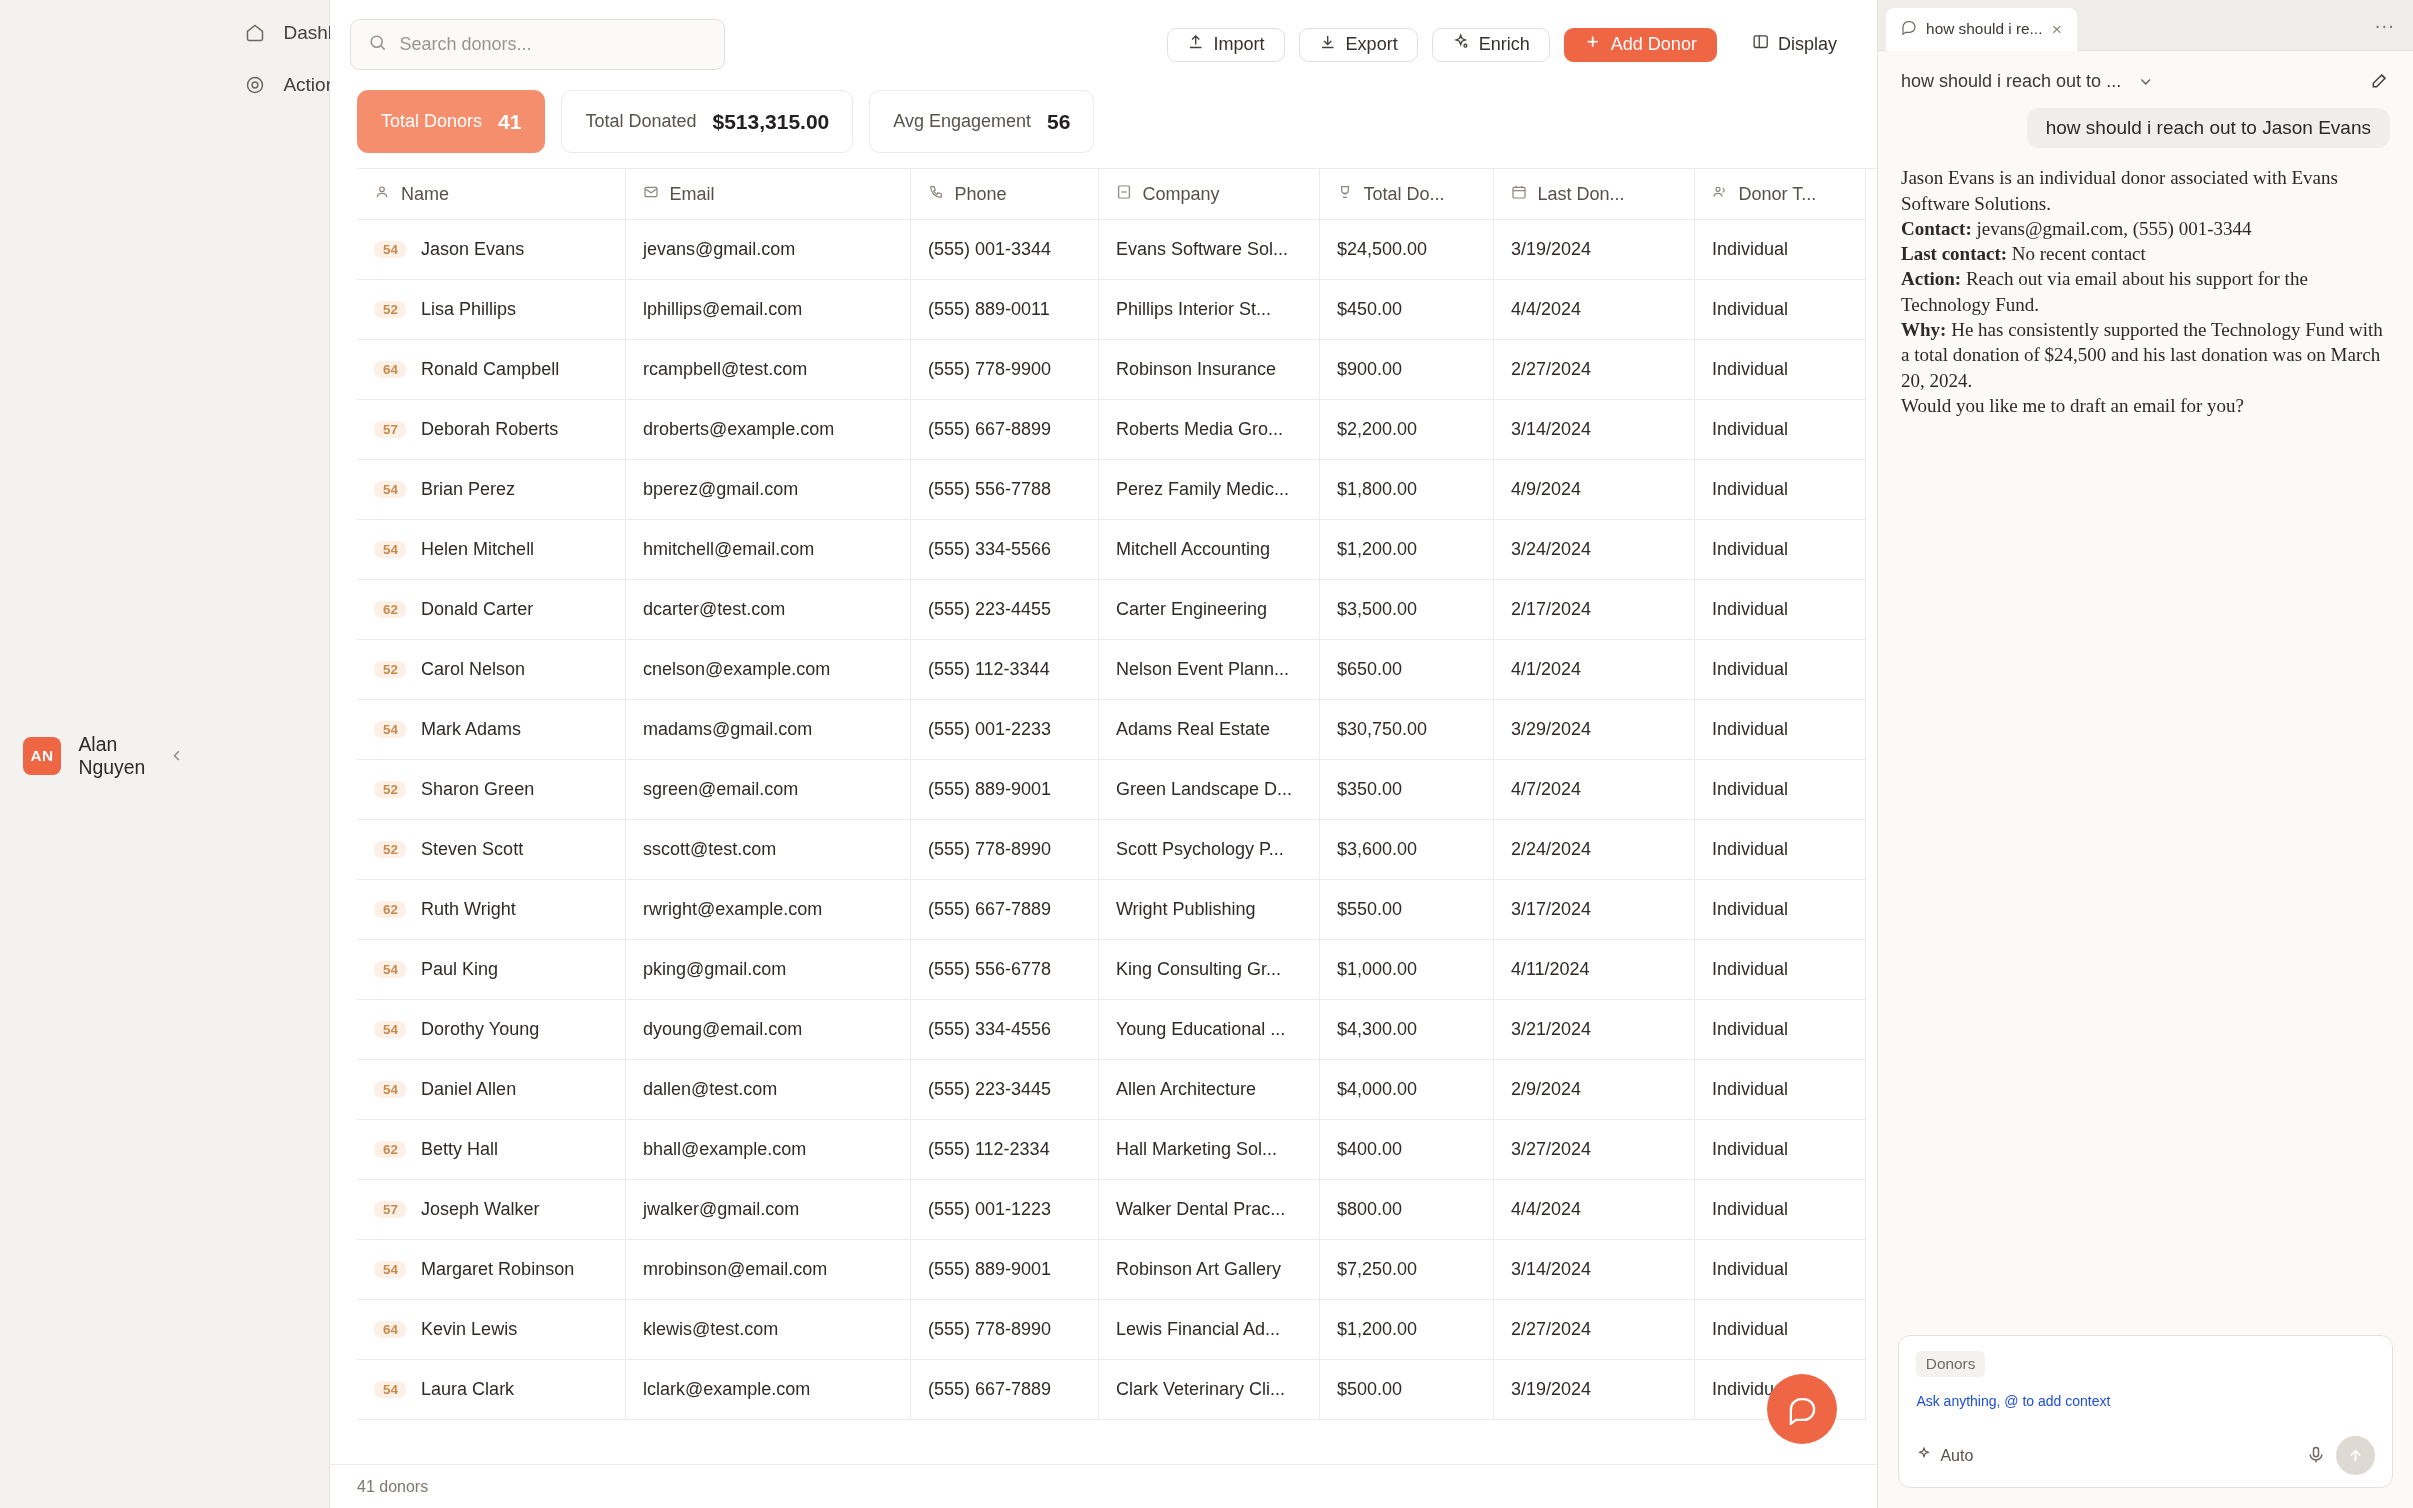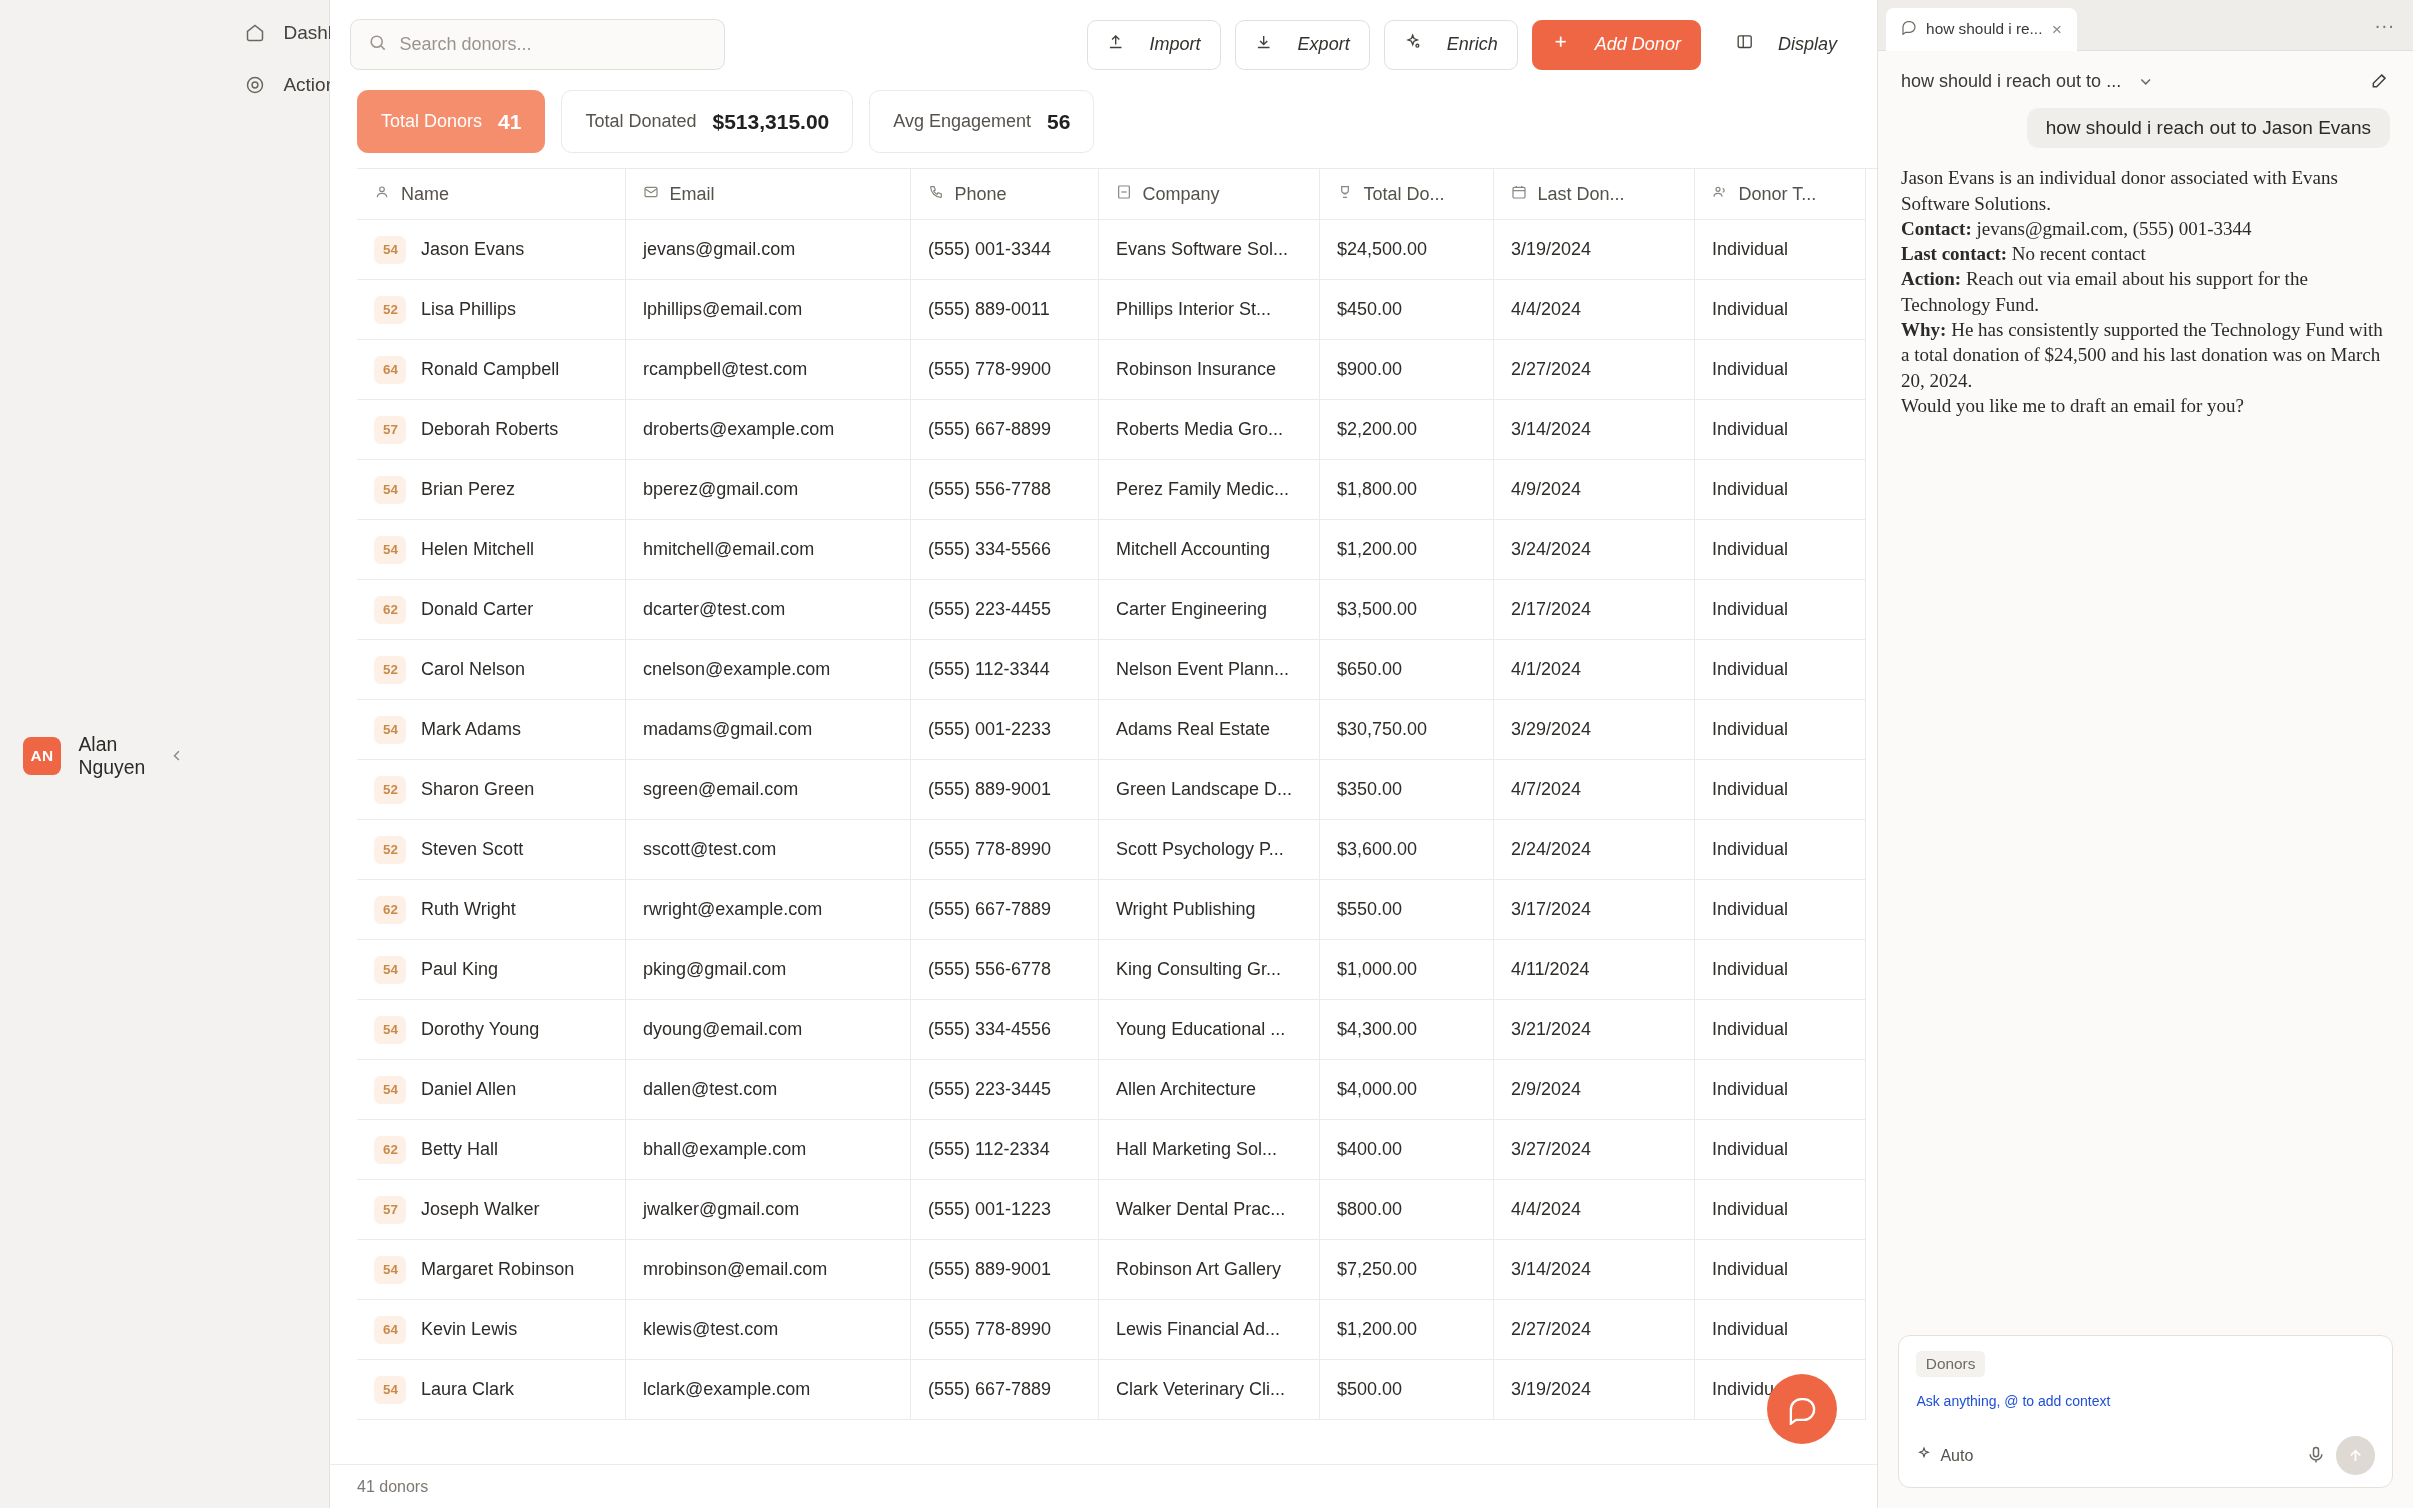--- a/index.html
+++ b/index.html
@@ -113,31 +113,30 @@
     background: #fbfaf9;
     display: flex;
     align-items: center;
     gap: 12px;
     padding: 0 17.4px;
     color: #9a958c;
     font-size: 18px;
   }
   .topbar-spacer { flex: 1; }
   .btn {
-    height: 50px;
+    height: 34px;
     border: 0.7px solid #e2e0dc;
     border-radius: 9.4px;
     background: #ffffff;
     display: flex;
     align-items: center;
-    gap: 25px;
+    gap: 9px;
     padding: 0 19px;
     font-size: 18px;
     color: #35322e;
-    font-style: italic;
   }
   .btn.primary {
     background: #ef6644;
     border-color: #ef6644;
     color: #ffffff;
     font-weight: 500;
   }
   .btn.ghost { border-color: transparent; }
 
   
@@ -207,21 +206,21 @@
   }
   col.c-name { width: 268px; }
   col.c-email { width: 285px; }
   col.c-phone { width: 188px; }
   col.c-company { width: 221px; }
   col.c-total { width: 174px; }
   col.c-last { width: 201px; }
   col.c-type { width: 171px; }
   .name-cell { display: flex; align-items: center; gap: 14.7px; }
   .score {
-    width: 32px; height: 28px;
+    width: 32px; height: 17px;
     border-radius: 6.7px;
     background: #fdf0e6;
     color: #c98a4b;
     font-size: 13.4px;
     font-weight: 600;
     display: flex; align-items: center; justify-content: center;
     flex: 0 0 32px;
   }
   .table-footer {
     height: 44px;

